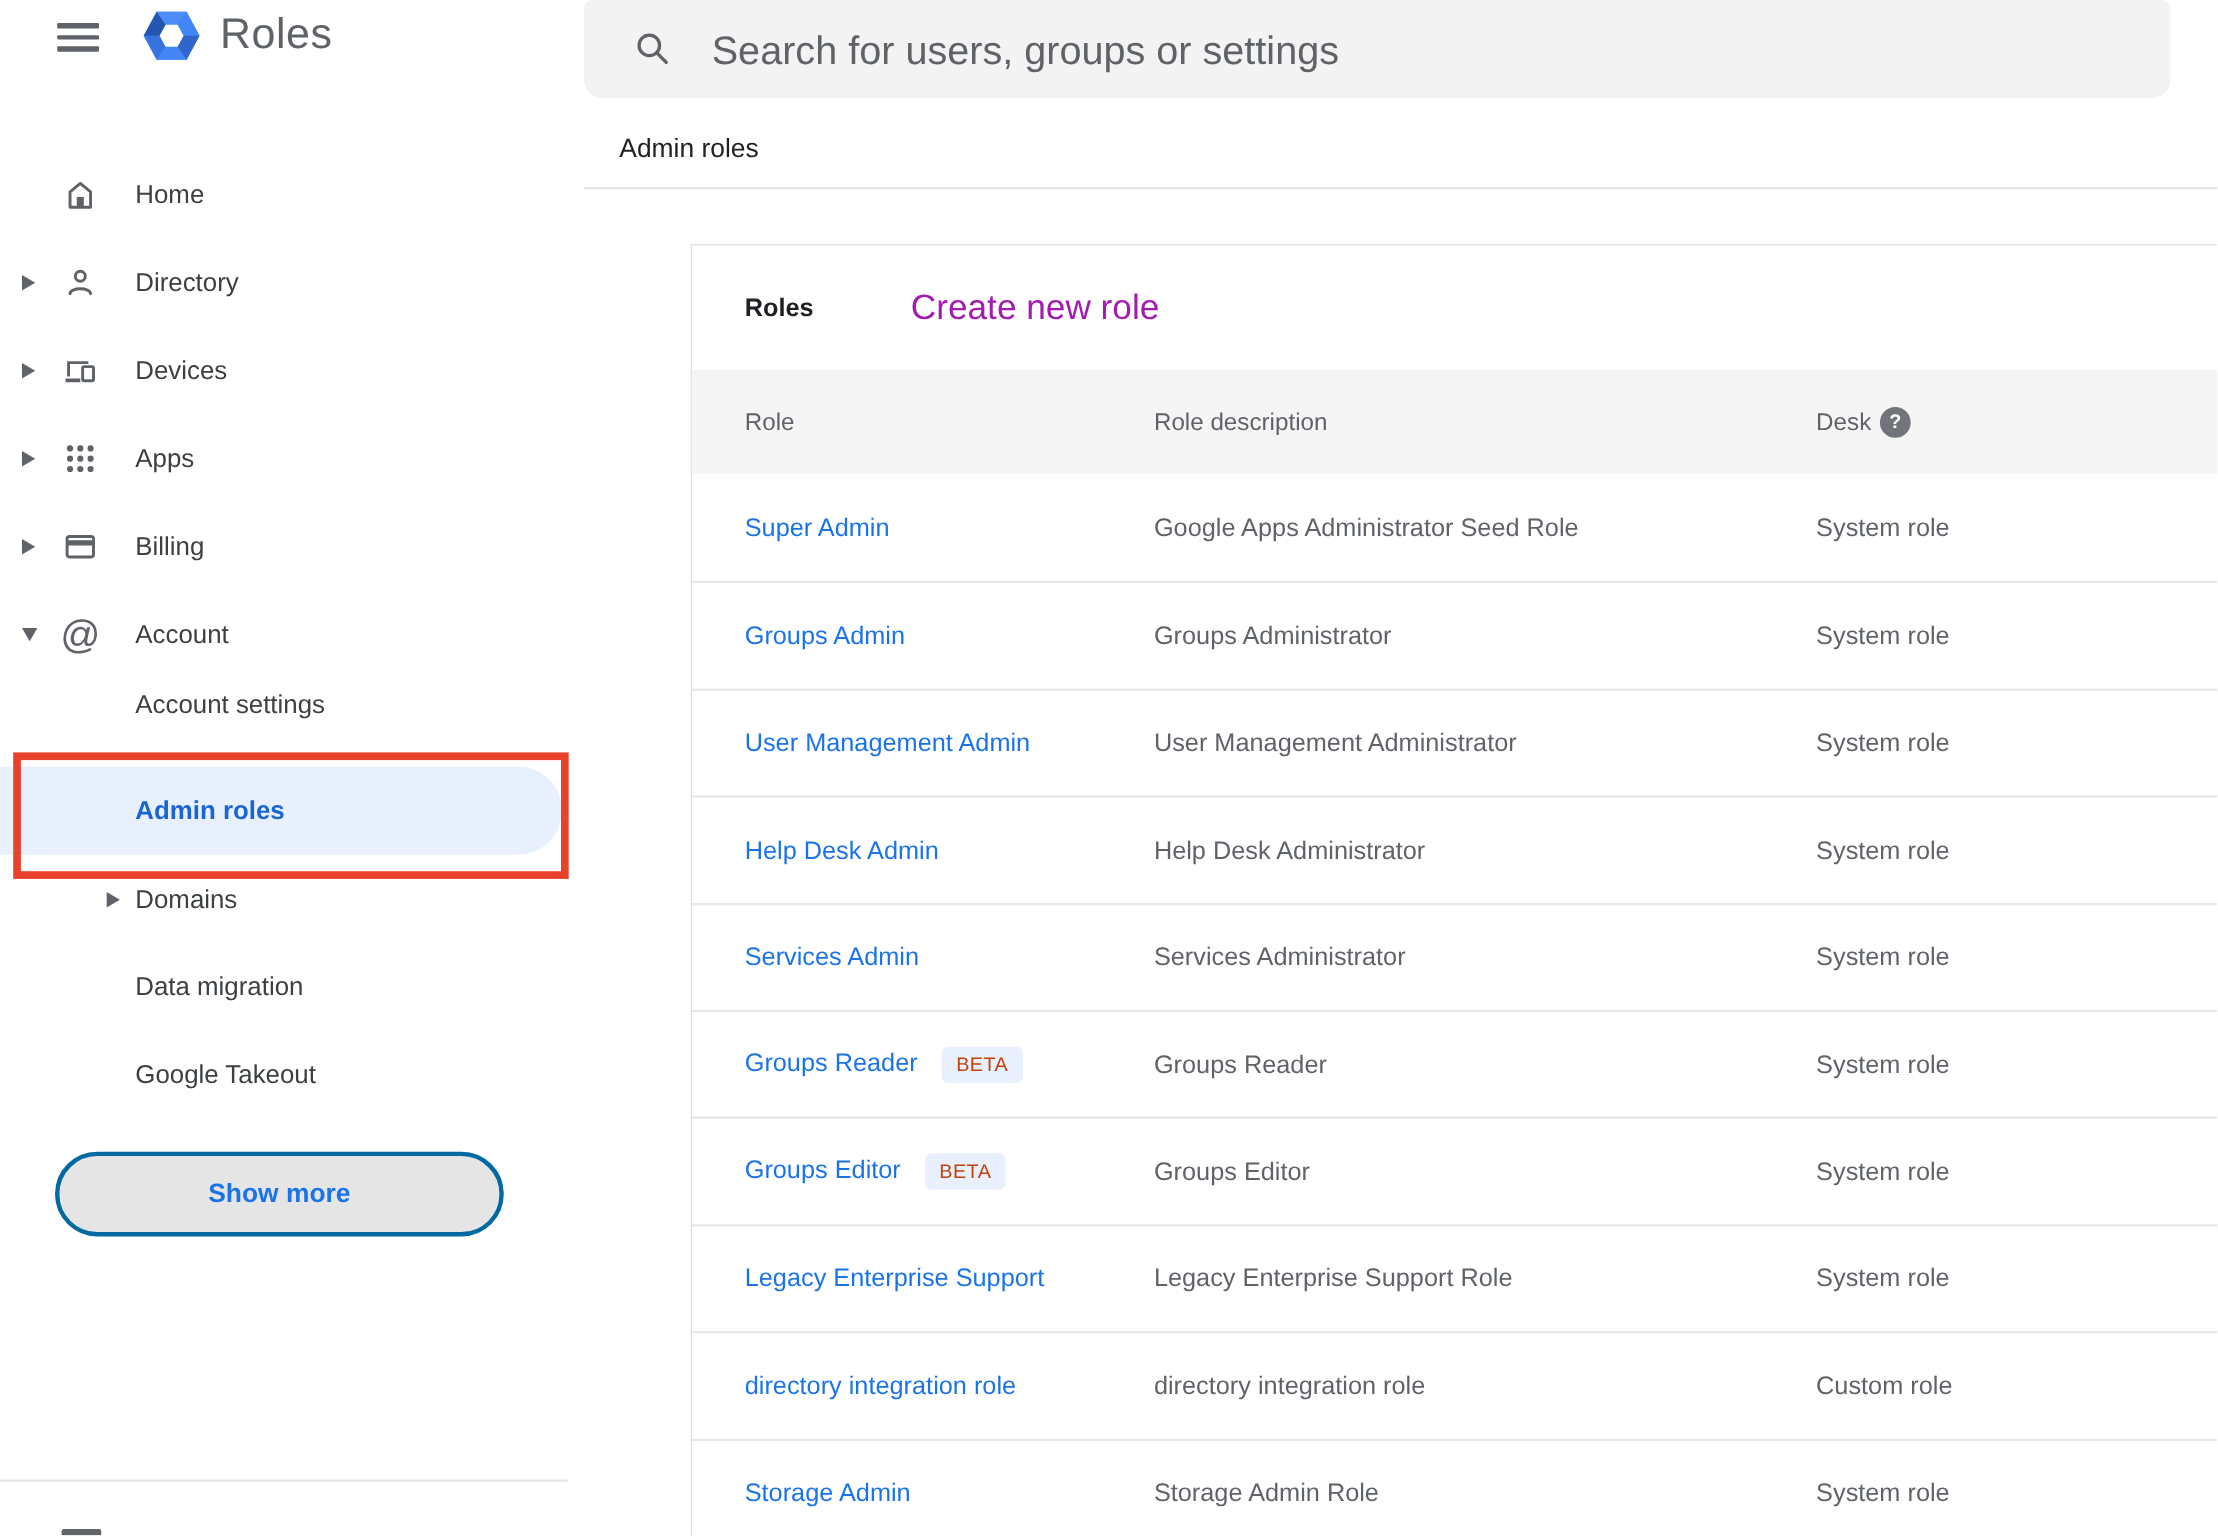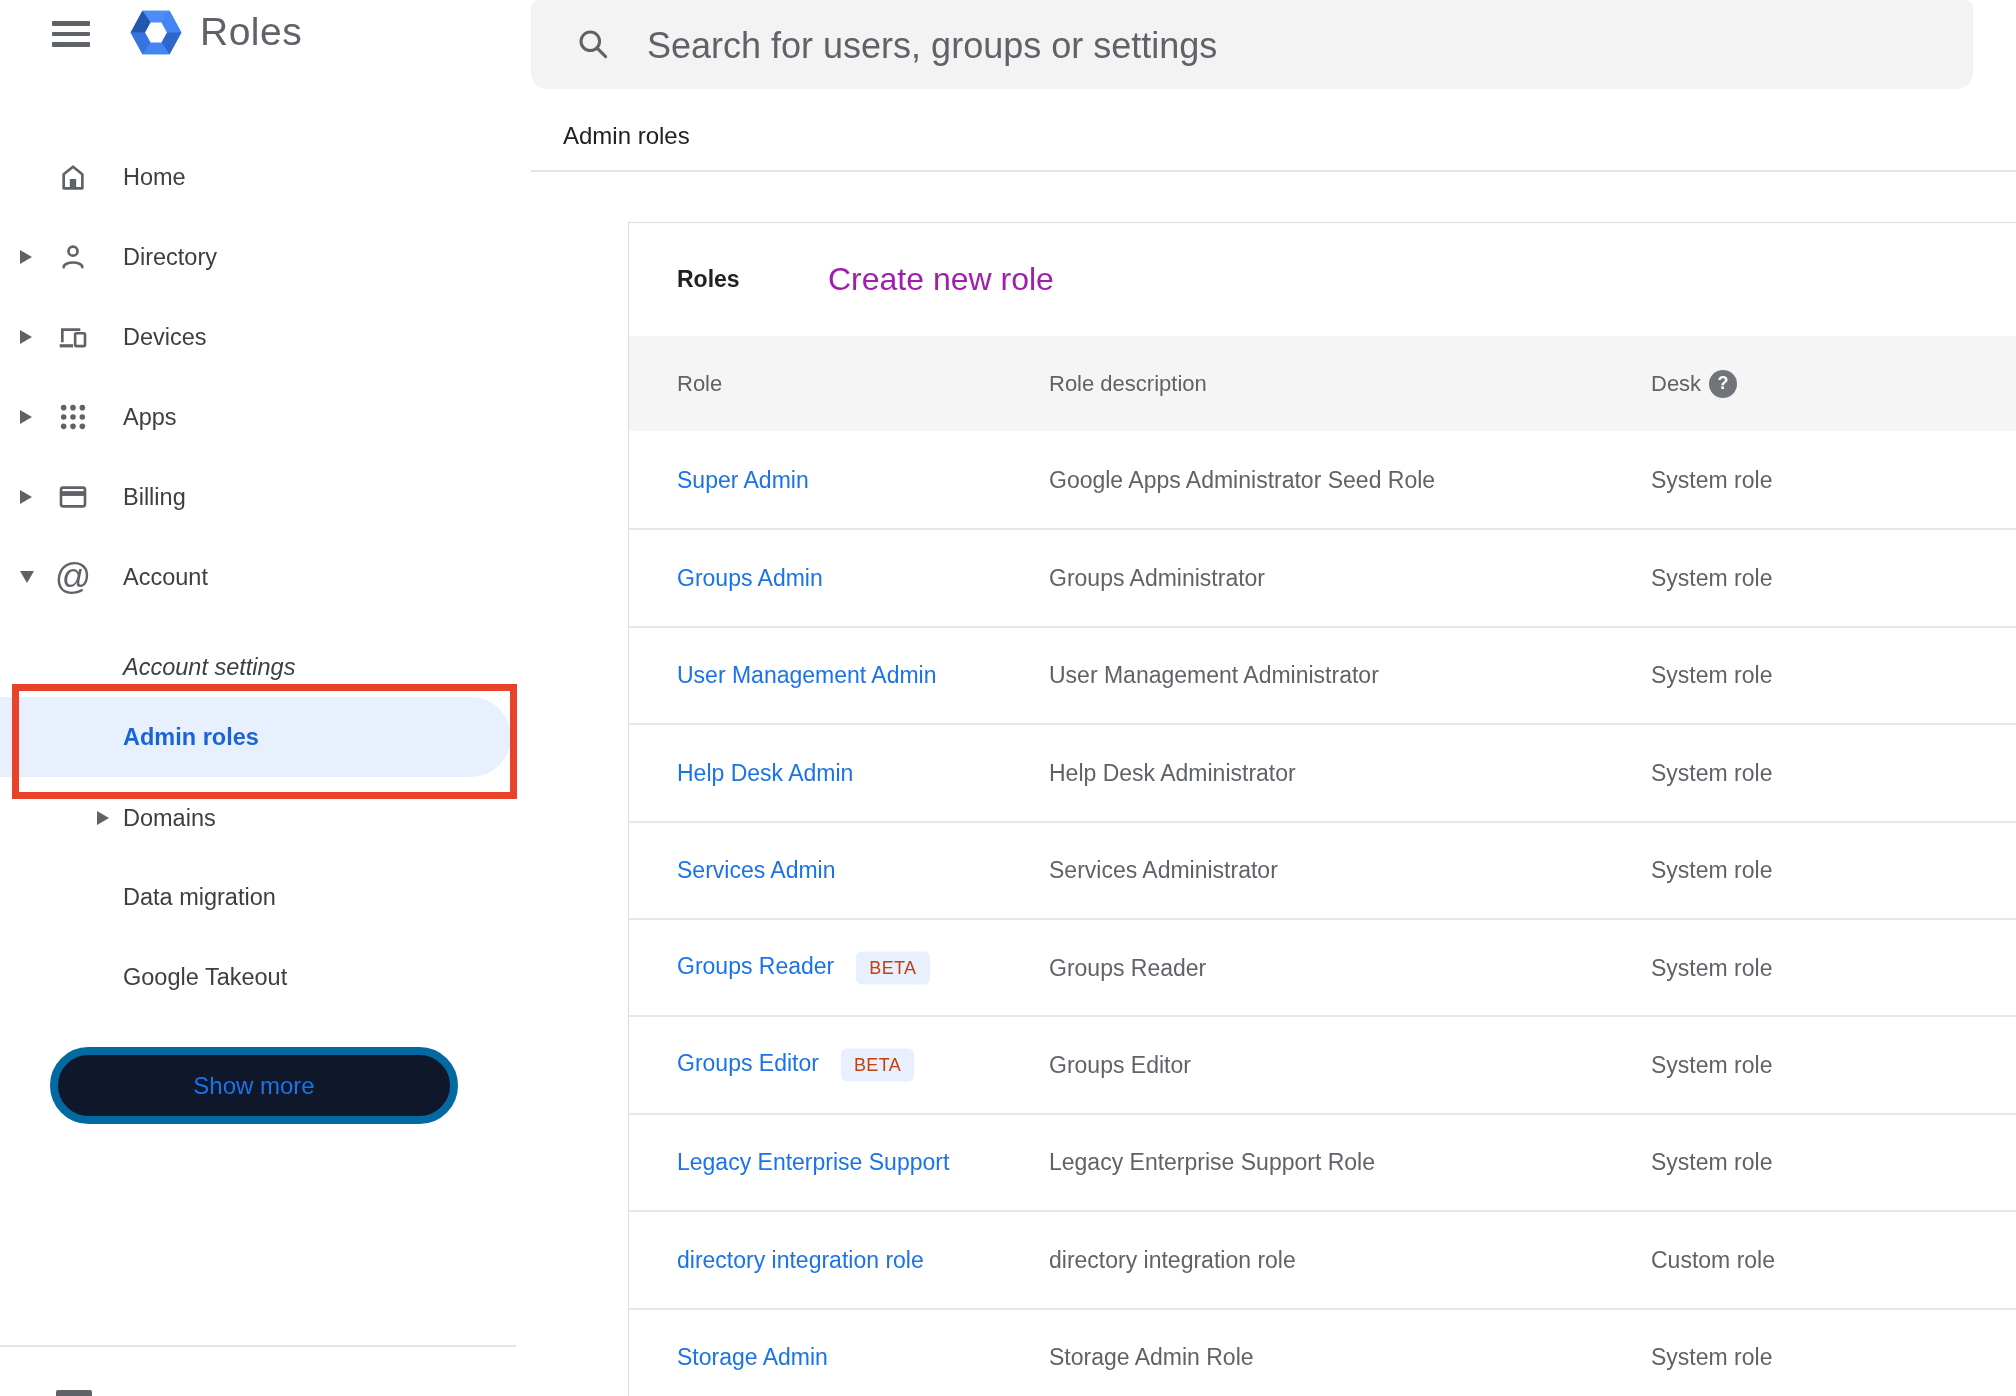--- a/index.html
+++ b/index.html
@@ -20,22 +20,22 @@
   .caret-slot{position:absolute;top:50%;transform:translateY(-50%);left:20px;width:16px;height:16px;display:flex;align-items:center;}
   .nav-item.lvl1 .caret-slot{left:97px;}
   .caret-right{width:0;height:0;border-left:12px solid #5f6368;border-top:7px solid transparent;border-bottom:7px solid transparent;}
   .caret-down{width:0;height:0;border-top:12px solid #5f6368;border-left:7px solid transparent;border-right:7px solid transparent;}
   .icon-slot{position:absolute;left:56px;top:50%;transform:translateY(-50%);width:34px;height:34px;display:flex;align-items:center;justify-content:center;}
   .icon-slot svg{display:block;}
   .at-glyph{font-size:36px;color:#5f6368;line-height:1;}
   .nav-label{position:absolute;left:123px;top:50%;transform:translateY(-50%);font-size:23.5px;color:#3c4043;white-space:nowrap;}
   .nav-item.active .nav-label{color:#1a65d4;font-weight:bold;}
   .annotation-box{position:absolute;left:12px;top:684px;width:505px;height:115px;border:7px solid #e8432a;box-sizing:border-box;z-index:6;pointer-events:none;}
-  .show-more{position:absolute;left:50px;top:1047px;width:408px;height:77px;border:8px solid #0369a1;border-radius:40px;background:#0f172a;
-    display:flex;align-items:center;justify-content:center;font-size:24px;font-weight:normal;color:#1a73e8;cursor:pointer;box-sizing:border-box;}
+  .show-more{position:absolute;left:50px;top:1047px;width:408px;height:77px;border:4px solid #0369a1;border-radius:40px;background:#e5e5e5;
+    display:flex;align-items:center;justify-content:center;font-size:24px;font-weight:bold;color:#1a73e8;cursor:pointer;box-sizing:border-box;}
   .sidebar-divider{position:absolute;left:0;top:1345px;width:516px;height:2px;background:#e3e4e6;}
   .partial-icon{position:absolute;left:56px;top:1390px;width:36px;height:6px;background:#606368;border-radius:2px 2px 0 0;}
   
   .searchbar{position:absolute;left:531px;top:0;width:1442px;height:89px;background:#f3f3f4;border-radius:8px 8px 16px 16px;}
   .search-icon{position:absolute;left:44px;top:26px;}
   .search-input{position:absolute;left:114px;top:0;width:1250px;height:89px;border:none;background:transparent;outline:none;
     font-family:"Liberation Sans",sans-serif;font-size:36px;color:#202124;}
   .search-input::placeholder{color:#5f6368;opacity:1;}
   
   .page-title{position:absolute;left:563px;top:122px;font-size:24px;color:#202124;}
@@ -159,21 +159,21 @@
   </div>
         <div class="nav-item" style="top: 537px;">
     <span class="caret-slot">
             <span class="caret-down"></span>
           </span>
     <span class="icon-slot">
             <span class="at-glyph">@</span>
           </span>
     <span class="nav-label">Account</span>
   </div>
-        <div class="nav-item lvl1" style="top: 627px; font-style: italic;">
+        <div class="nav-item lvl1" style="top: 601px;">
 
     <span class="nav-label">Account settings</span>
   </div>
         <div class="nav-item lvl1 active" style="top: 697px;">
 
     <span class="nav-label">Admin roles</span>
   </div>
         <div class="nav-item lvl1" style="top: 778px;">
     <span class="caret-slot">
             <span class="caret-right"></span>

